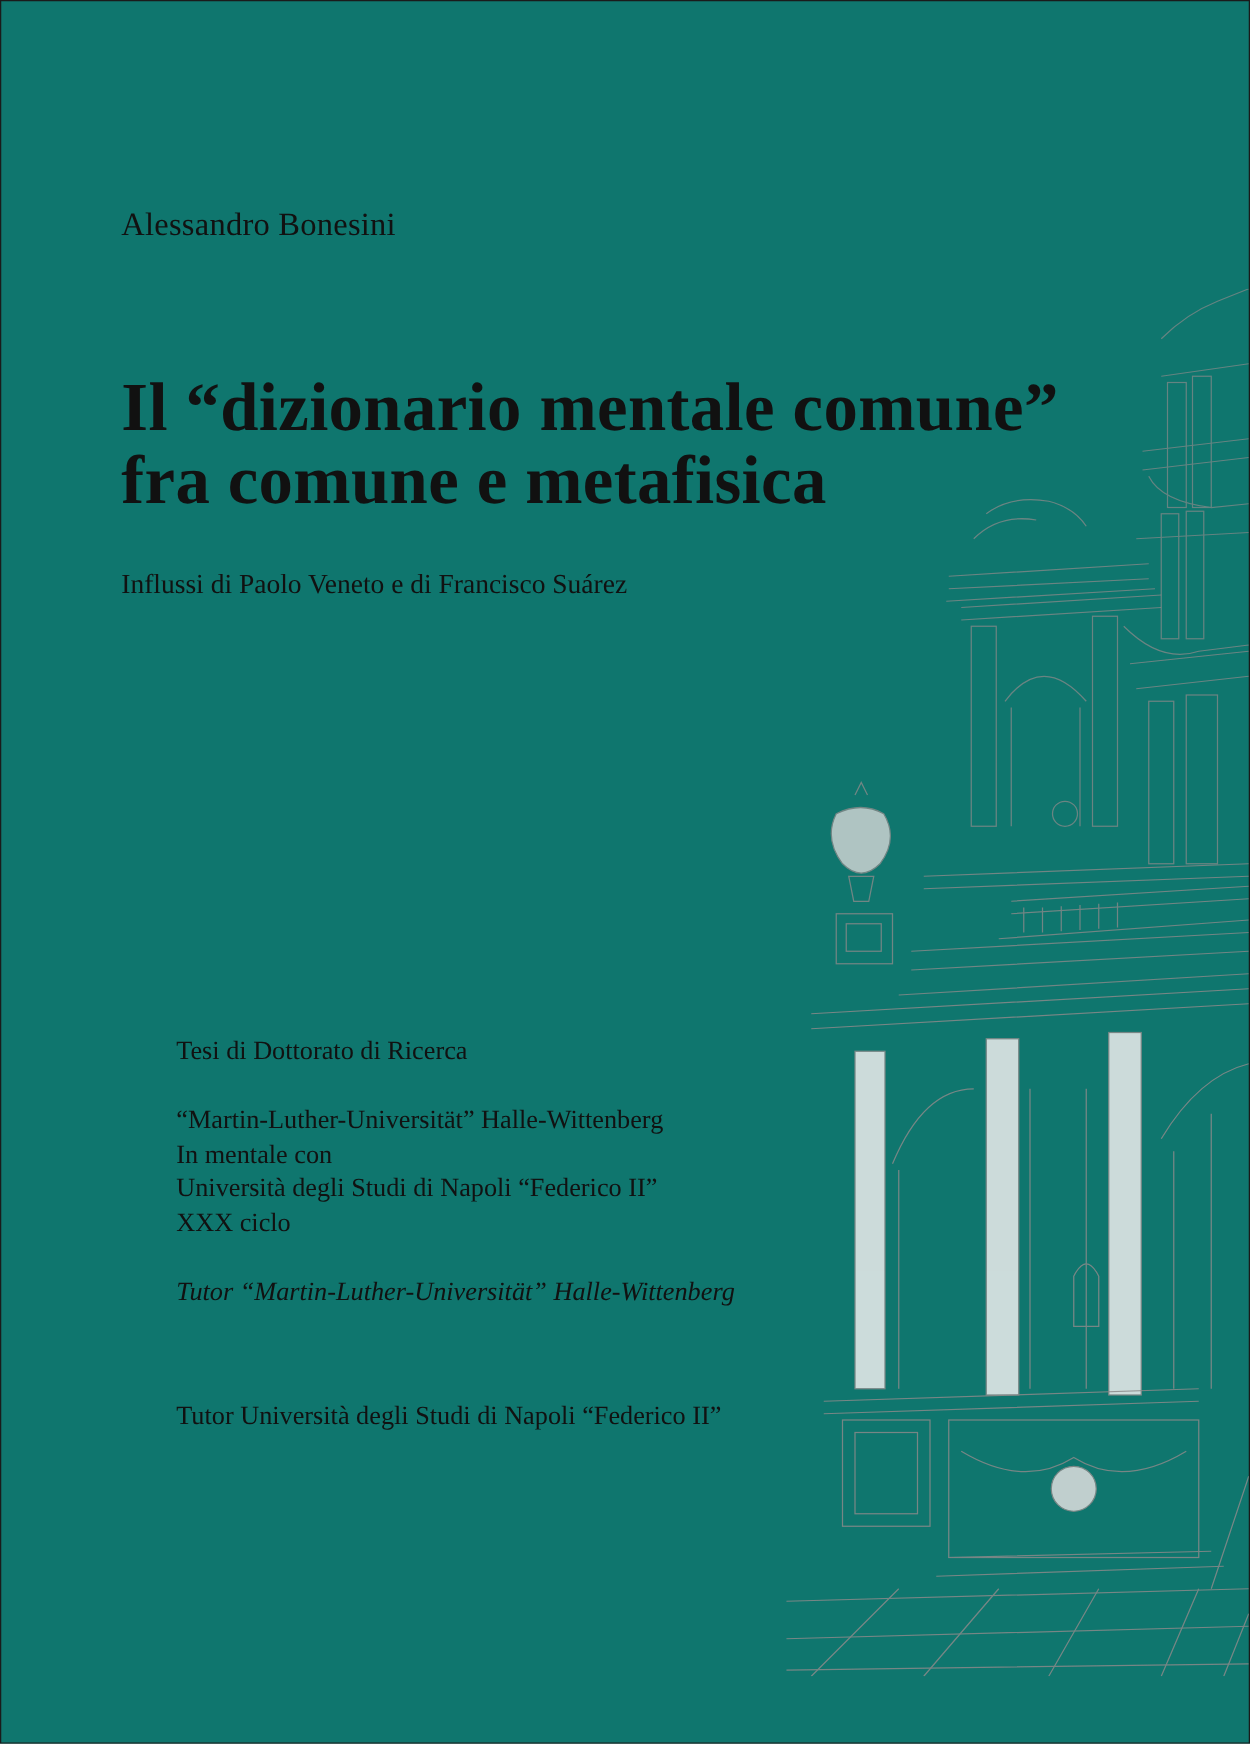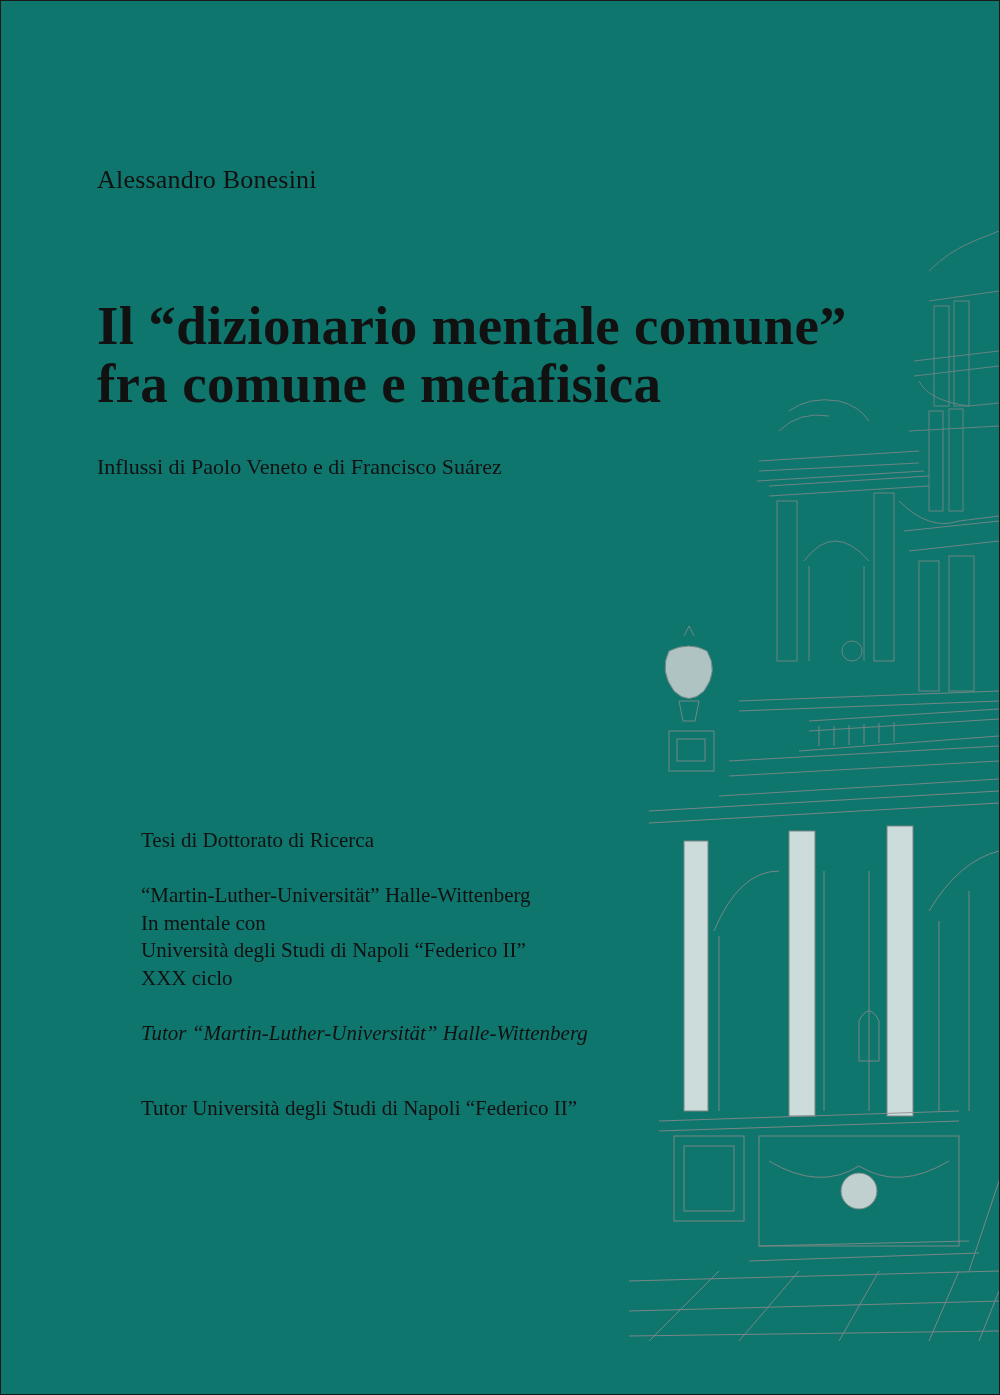--- a/index.html
+++ b/index.html
@@ -41,21 +41,21 @@
     <div>“Martin-Luther-Universität” Halle-Wittenberg</div>
     <div>In mentale con</div>
     <div>Università degli Studi di Napoli “Federico II”</div>
     <div>XXX ciclo</div>
   </div>
 
   <div class="info serif" style="top: 1019px; font-style: italic;">
     <div>Tutor “Martin-Luther-Universität” Halle-Wittenberg</div>
   </div>
 
-  <div class="info serif" style="top: 1094px;">
+  <div class="info serif" style="top: 1118px;">
     <div>Tutor Università degli Studi di Napoli “Federico II”</div>
   </div>
 
 
   <div class="illus">
     <svg viewBox="0 0 370 1110" fill="none" stroke="#8a8a8a" stroke-width="1">
 
       <g opacity="0.7">
         <path d="M300 40 Q320 20 345 10 L370 0"></path>
         <path d="M300 70 L370 60"></path>

